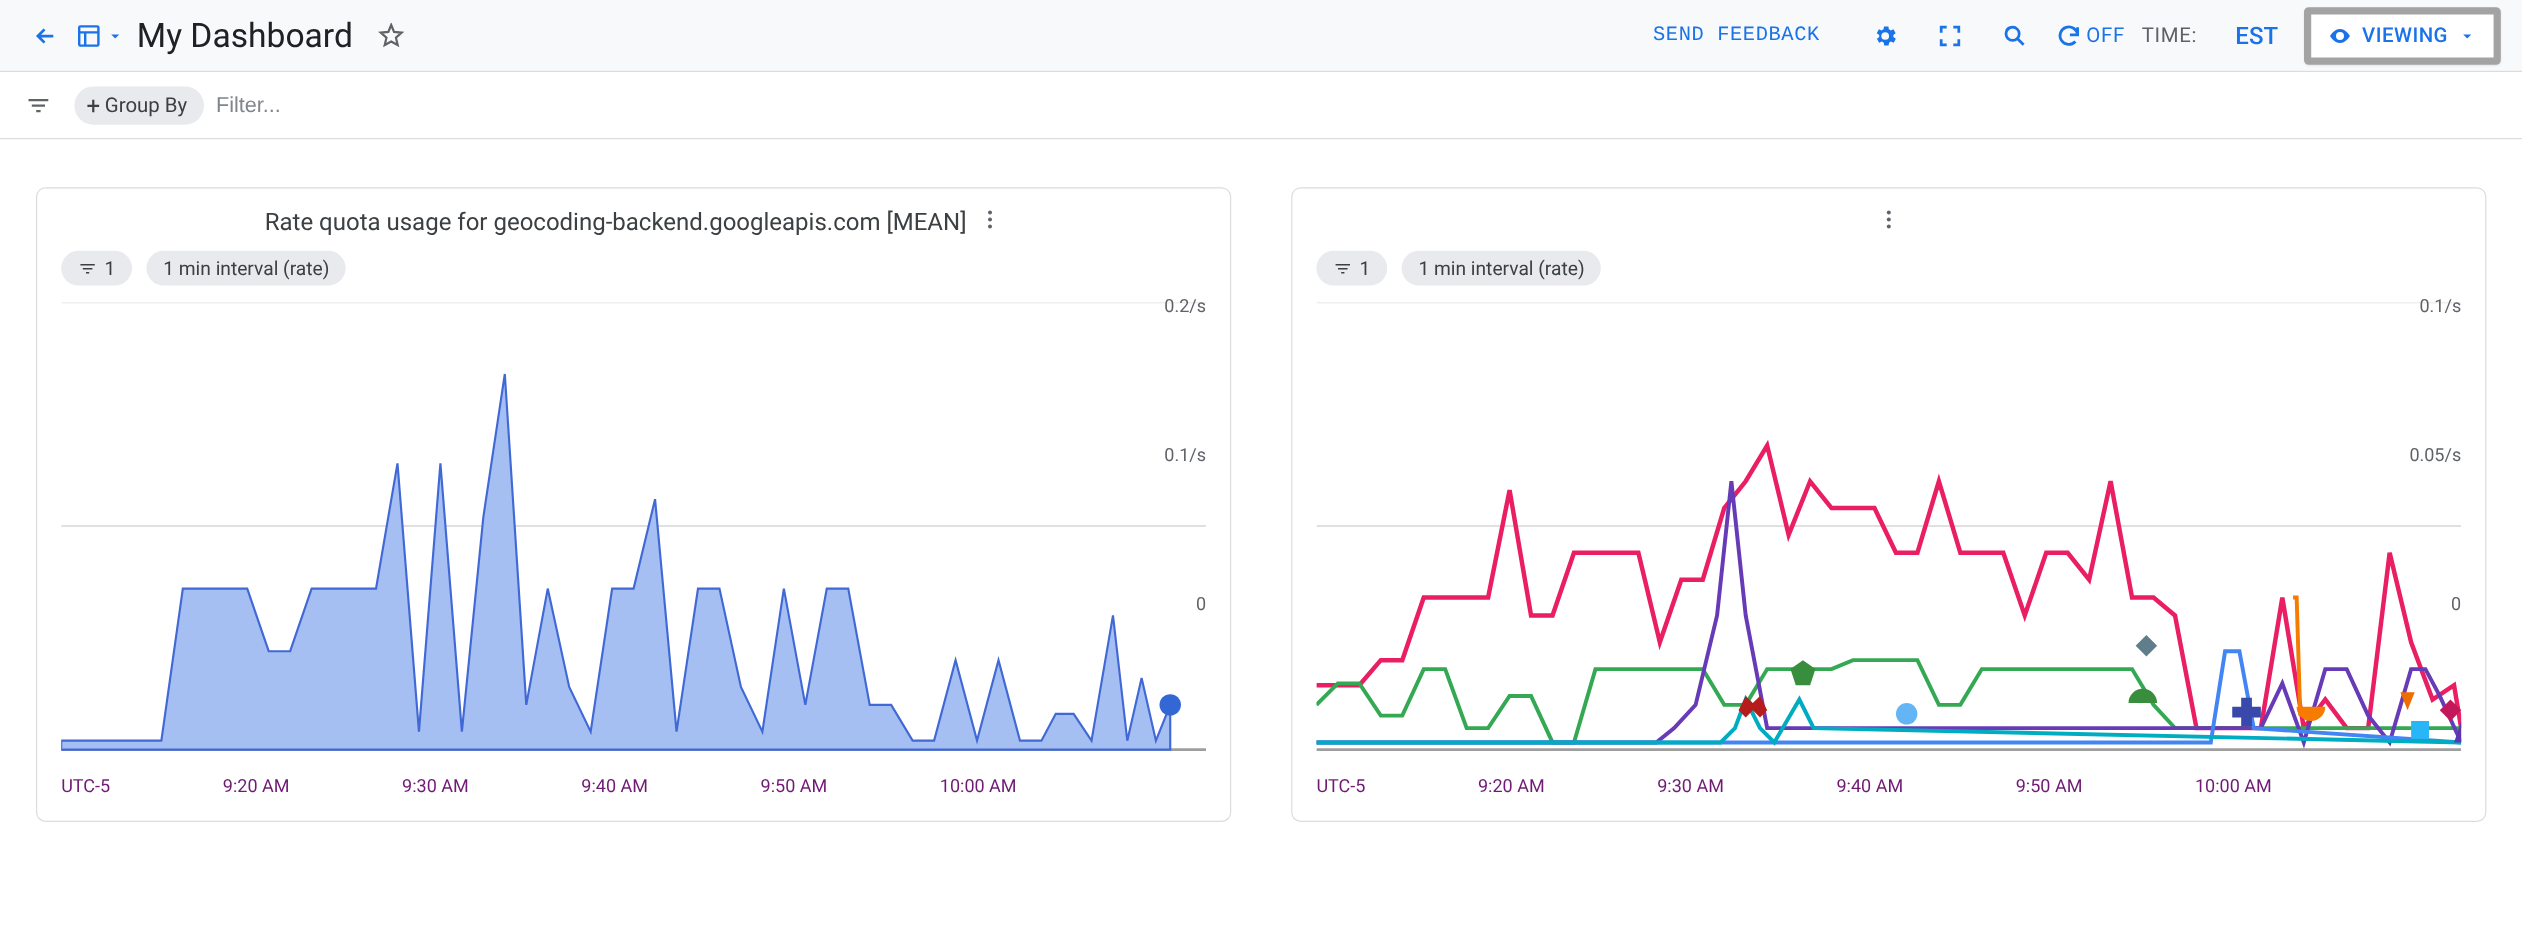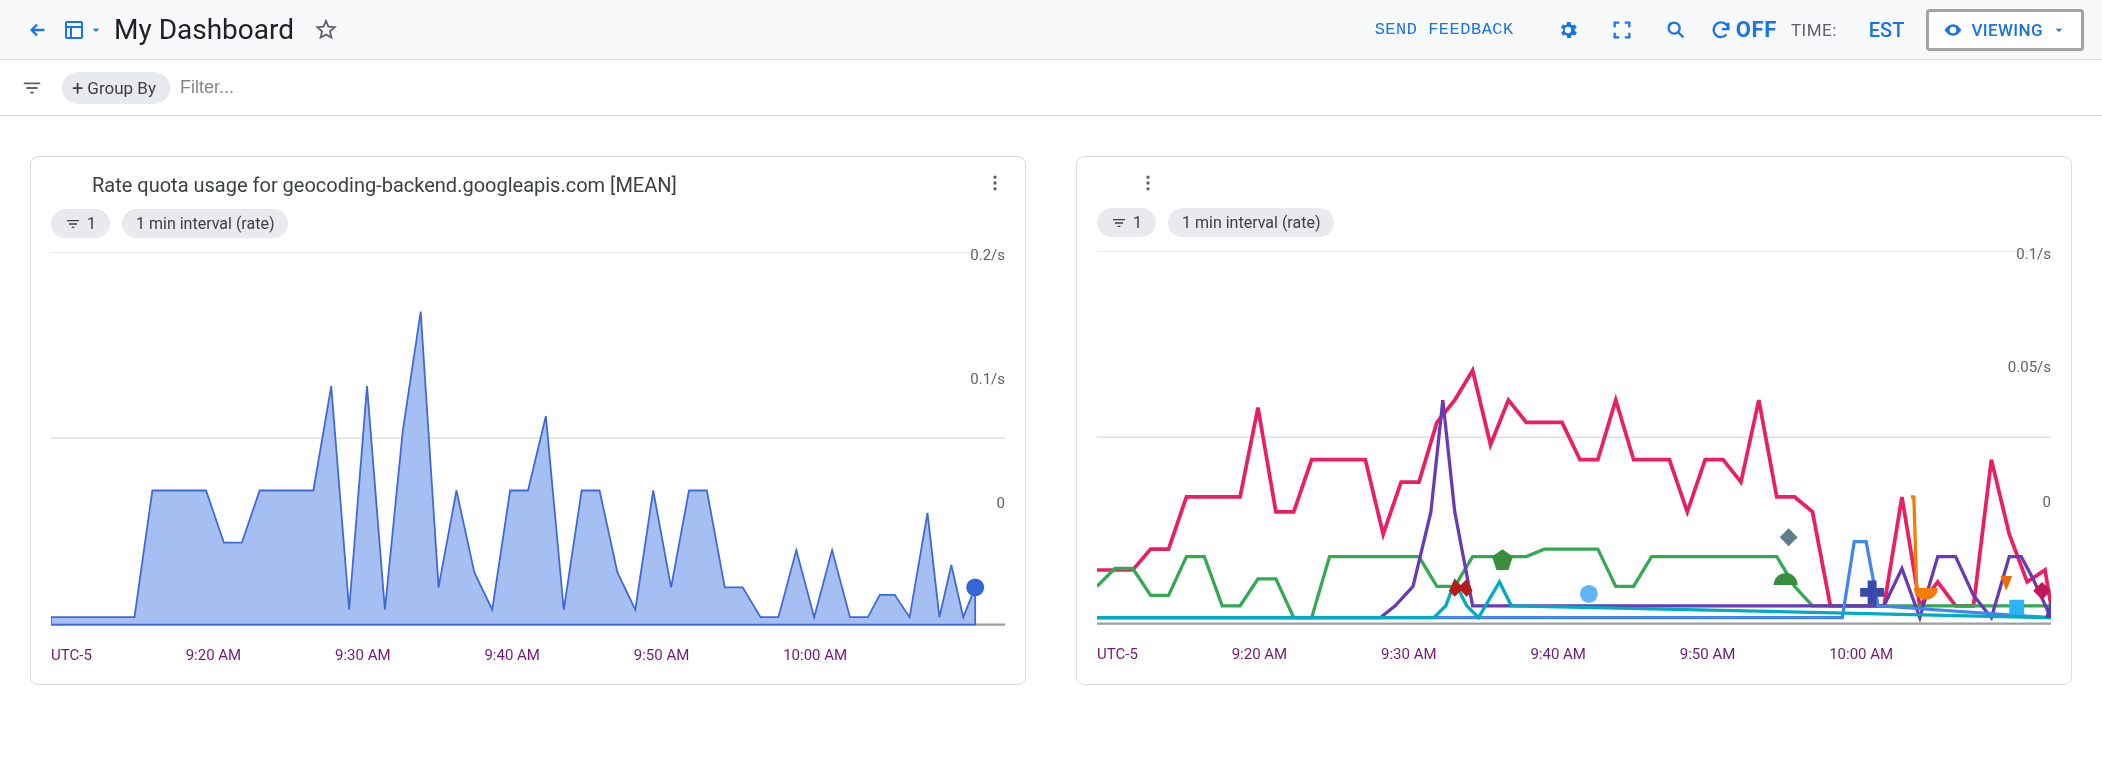--- a/index.html
+++ b/index.html
@@ -12,42 +12,42 @@
   .icon-btn svg { width: 22px; height: 22px; }
   .dashboard-menu { display: flex; align-items: center; color: #1a73e8; cursor: pointer; margin-right: 6px; }
   .dashboard-menu svg { width: 24px; height: 24px; }
   .dashboard-menu .caret { width: 16px; height: 16px; margin-left: 2px; }
   .page-title { font-size: 28px; font-weight: 400; color: #202124; margin-right: 8px; }
   .star-btn { color: #5f6368; }
   .flex-spacer { flex: 1; }
   .feedback-link { color: #1a73e8; font-weight: 500; letter-spacing: 0.5px; font-size: 17px; margin-right: 30px; cursor: pointer; font-family: Liberation Mono, monospace; }
   .header-actions { display: flex; align-items: center; gap: 14px; }
   .refresh-group { display: flex; align-items: center; color: #1a73e8; cursor: pointer; gap: 4px; margin-right: 10px; }
-  .refresh-group .off { font-weight: 700; letter-spacing: 0.6px; font-size: 22px; }
+  .refresh-group .off { font-weight: 400; letter-spacing: 0.6px; font-size: 17px; }
   .time-label { color: #5f6368; font-size: 17px; letter-spacing: 0.5px; margin-right: 10px; }
   .time-tabs { display: flex; align-items: center; gap: 4px; }
   .time-tab { padding: 12px 16px; color: #1a73e8; font-weight: 500; font-size: 17px; letter-spacing: 0.4px; cursor: pointer; border-radius: 2px; }
   .time-tab.active { background: #e8ecfb; }
   .tz { color: #1a73e8; font-weight: 500; font-size: 20px; margin: 0 18px; cursor: pointer; }
-  .viewing-btn { display: flex; align-items: center; gap: 8px; border: 3px solid #a3a3a3; border-radius: 4px; padding: 8px 14px; color: #1a73e8; font-weight: 500; font-size: 17px; letter-spacing: 0.4px; cursor: pointer; background: #fff; box-shadow: 0 1px 2px rgba(0,0,0,0.08); }
+  .viewing-btn { display: flex; align-items: center; gap: 8px; border: 6px solid #a3a3a3; border-radius: 4px; padding: 8px 14px; color: #1a73e8; font-weight: 500; font-size: 17px; letter-spacing: 0.4px; cursor: pointer; background: #fff; box-shadow: 0 1px 2px rgba(0,0,0,0.08); }
   .viewing-btn svg { width: 20px; height: 20px; }
   .viewing-btn .caret { width: 16px; height: 16px; }
   
   
   .filter-row { display: flex; align-items: center; height: 56px; padding: 0 12px; border-bottom: 1px solid #dadce0; gap: 10px; }
   .filter-icon { color: #3c4043; }
   .groupby-chip { display: flex; align-items: center; gap: 4px; background: #e8eaed; border-radius: 16px; padding: 4px 14px 4px 10px; font-size: 17px; color: #3c4043; cursor: pointer; }
   .groupby-chip .plus { font-size: 20px; font-weight: 400; }
   .filter-input { border: none; outline: none; font-size: 18px; color: #80868b; background: transparent; width: 200px; }
   .filter-input::placeholder { color: #80868b; }
   
   
   .charts { display: flex; gap: 50px; padding: 40px 30px; }
   .chart-card { flex: 1; border: 1px solid #dadce0; border-radius: 8px; padding: 16px 20px 20px; min-width: 0; }
-  .chart-header { display: flex; align-items: flex-start; justify-content: space-between; margin-bottom: 12px; margin-left: 41px; }
+  .chart-header { display: flex; align-items: flex-start; justify-content: center; margin-bottom: 12px; }
   .chart-title { font-size: 20px; font-weight: 400; color: #3c4043; white-space: nowrap; overflow: hidden; text-overflow: ellipsis; padding-right: 10px; }
   .kebab { color: #5f6368; cursor: pointer; flex-shrink: 0; }
   .kebab svg { width: 20px; height: 20px; }
   .chart-chips { display: flex; gap: 12px; margin-bottom: 14px; }
   .chip { display: flex; align-items: center; gap: 6px; background: #e8eaed; border-radius: 16px; padding: 5px 14px; font-size: 16px; color: #3c4043; cursor: pointer; }
   .chip svg { width: 16px; height: 16px; }
   .chart-body { position: relative; }
   .chart-svg { width: 100%; height: auto; display: block; }
   .y-axis-label { position: absolute; right: 0; font-size: 15px; color: #5f6368; }
   .x-axis { display: flex; justify-content: space-between; margin-top: 6px; padding-right: 60px; }
@@ -192,21 +192,21 @@
             <path d="M3 6h18v2H3zM6 11h12v2H6zM10 16h4v2h-4z"></path>
           </svg>
         <span>1</span>
       </div>
       <div class="chip">
         <span>1 min interval (rate)</span>
       </div>
     </div>
     <div class="chart-body">
       <span class="y-axis-label" style="top:-6px">0.1/s</span>
-      <span class="y-axis-label" style="top:107px">0.05/s</span>
+      <span class="y-axis-label" style="top:118px">0.05/s</span>
       <span class="y-axis-label" style="top:242px">0</span>
       <svg class="chart-svg" viewBox="0 0 640 260" preserveAspectRatio="none">
         <line x1="0" y1="0" x2="640" y2="0" stroke="#e0e0e0" stroke-width="1"></line>
         <line x1="0" y1="125" x2="640" y2="125" stroke="#e0e0e0" stroke-width="1"></line>
         <line x1="0" y1="250" x2="640" y2="250" stroke="#9e9e9e" stroke-width="1.5"></line>
 
         <polyline fill="none" stroke="#e91e63" stroke-width="2.5" points="0,214 12,214 24,214 36,200 48,200 60,165 72,165 84,165 96,165 108,105 120,175 132,175 144,140 156,140 168,140 180,140 192,190 204,155 216,155 228,115 240,100 252,80 264,130 276,100 288,115 300,115 312,115 324,140 336,140 348,100 360,140 372,140 384,140 396,175 408,140 420,140 432,155 444,100 456,165 468,165 480,175 492,238 504,238 516,238 528,238 540,165 552,238 564,222 576,238 588,238 600,140 612,190 624,222 636,214 640,238"></polyline>
 
         <polyline fill="none" stroke="#34a853" stroke-width="2.2" points="0,225 12,213 24,213 36,231 48,231 60,205 72,205 84,238 96,238 108,220 120,220 132,246 144,246 156,205 168,205 180,205 192,205 204,205 216,205 228,225 240,225 252,205 264,205 276,205 288,205 300,200 312,200 324,200 336,200 348,225 360,225 372,205 384,205 396,205 408,205 420,205 432,205 444,205 456,205 468,225 480,238 492,238 504,238 516,238 528,238 540,238 552,238 564,238 576,238 588,238 600,238 612,238 624,238 636,238 640,238"></polyline>
 

